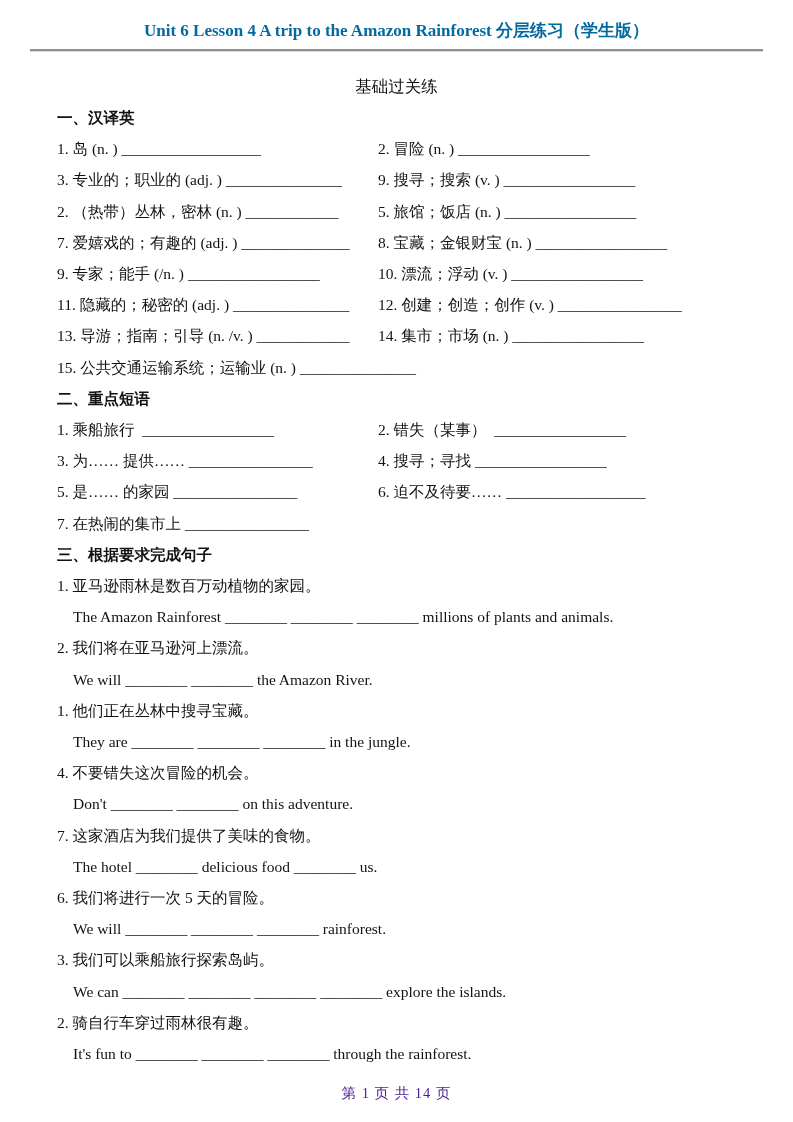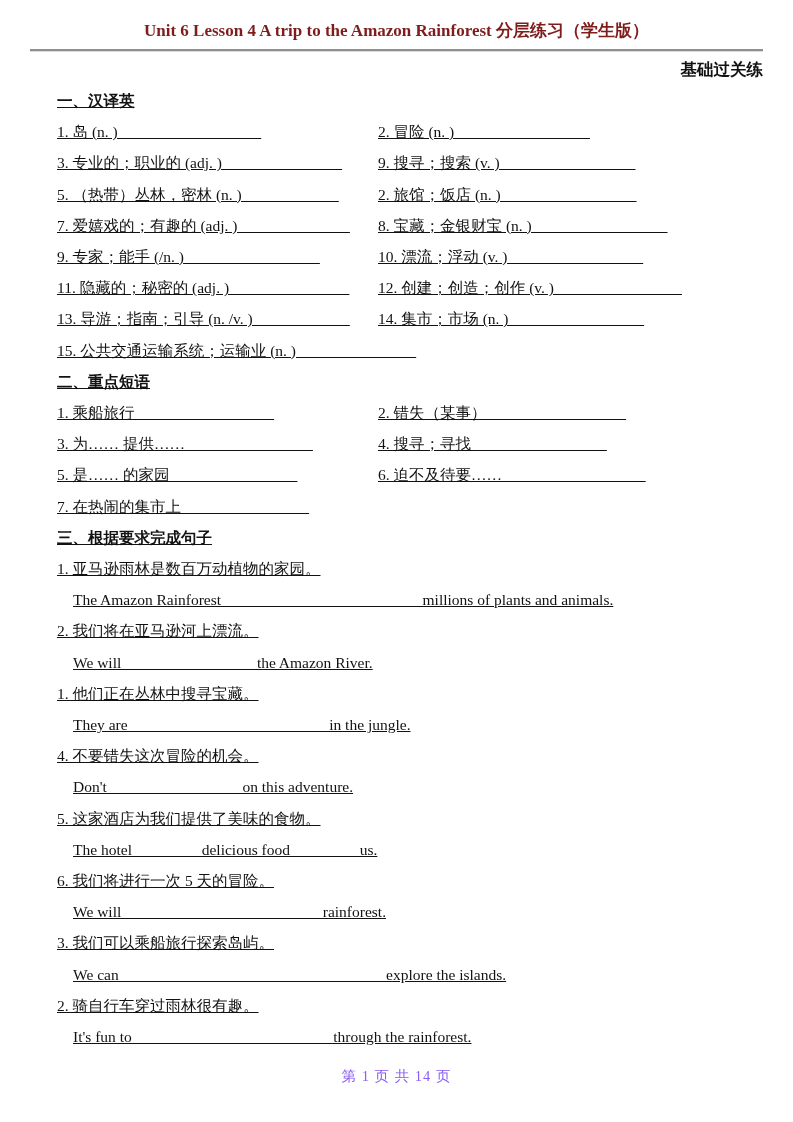--- a/index.html
+++ b/index.html
@@ -7,57 +7,57 @@
     width:793px; height:1122px;
     background:#ffffff;
     color:#121212;
     font-family:"Liberation Serif","DejaVu Serif",serif;
     overflow:hidden;
   }
   .page { padding:14px 30px 0 30px; box-sizing:border-box; }
 
   .doc-title {
     text-align:center;
-    color:#7f1d1d;
+    color:#0369a1;
     font-weight:bold;
     font-size:17px;
     line-height:26px;
     margin-top:4px;
     white-space:pre;
   }
   .divider { height:2px; background:#8f8f8f; margin-top:5px; border-bottom:1px solid #d9d9d9; }
 
   .subtitle {
-    text-align:right;
-    font-weight:bold;
+    text-align:center;
+    font-weight:normal;
     font-size:16.5px;
     line-height:30px;
-    margin-top:3px;
+    margin-top:20px;
     white-space:pre;
   }
 
   .content { padding-left:27px; font-size:15.5px; }
-  .content .line, .content .vrow { line-height:31.2px;text-decoration:underline; }
+  .content .line, .content .vrow { line-height:31.2px; }
   .sec-heading { font-weight:bold; white-space:pre; }
 
   .vrow { display:flex; }
   .cell-l { width:321px; flex:none; white-space:pre; overflow:visible; }
   .cell-r { flex:1; white-space:pre; }
 
   .cn-line { white-space:pre; }
   .en-line { padding-left:16px; white-space:pre; }
 
   .footer {
     text-align:center;
     font-size:14.5px;
     line-height:22px;
     margin-top:13px;
     letter-spacing:1px;
     white-space:pre;
-    color:#8b5cf6;
+    color:#4c1d95;
   }
 </style>
 </head>
 <body>
 
 <div class="page">
 
   <div class="doc-title">Unit 6 Lesson 4 A trip to the Amazon Rainforest 分层练习（学生版）</div>
   <div class="divider"></div>
   <div class="subtitle">基础过关练</div>
@@ -68,22 +68,22 @@
 
     <div class="vrow">
       <span class="cell-l">1. 岛 (n. ) __________________</span>
       <span class="cell-r">2. 冒险 (n. ) _________________</span>
     </div>
     <div class="vrow">
       <span class="cell-l">3. 专业的；职业的 (adj. ) _______________</span>
       <span class="cell-r">9. 搜寻；搜索 (v. ) _________________</span>
     </div>
     <div class="vrow">
-      <span class="cell-l">5. （热带）丛林，密林 (n. ) ____________</span>
-      <span class="cell-r">2. 旅馆；饭店 (n. ) _________________</span>
+      <span class="cell-l">2. （热带）丛林，密林 (n. ) ____________</span>
+      <span class="cell-r">5. 旅馆；饭店 (n. ) _________________</span>
     </div>
     <div class="vrow">
       <span class="cell-l">7. 爱嬉戏的；有趣的 (adj. ) ______________</span>
       <span class="cell-r">8. 宝藏；金银财宝 (n. ) _________________</span>
     </div>
     <div class="vrow">
       <span class="cell-l">9. 专家；能手 (/n. ) _________________</span>
       <span class="cell-r">10. 漂流；浮动 (v. ) _________________</span>
     </div>
     <div class="vrow">
@@ -128,21 +128,21 @@
     </div>
     <div>
       <div class="line cn-line">1. 他们正在丛林中搜寻宝藏。</div>
       <div class="line en-line">They are ________ ________ ________ in the jungle.</div>
     </div>
     <div>
       <div class="line cn-line">4. 不要错失这次冒险的机会。</div>
       <div class="line en-line">Don't ________ ________ on this adventure.</div>
     </div>
     <div>
-      <div class="line cn-line">5. 这家酒店为我们提供了美味的食物。</div>
+      <div class="line cn-line">7. 这家酒店为我们提供了美味的食物。</div>
       <div class="line en-line">The hotel ________ delicious food ________ us.</div>
     </div>
     <div>
       <div class="line cn-line">6. 我们将进行一次 5 天的冒险。</div>
       <div class="line en-line">We will ________ ________ ________ rainforest.</div>
     </div>
     <div>
       <div class="line cn-line">3. 我们可以乘船旅行探索岛屿。</div>
       <div class="line en-line">We can ________ ________ ________ ________ explore the islands.</div>
     </div>

